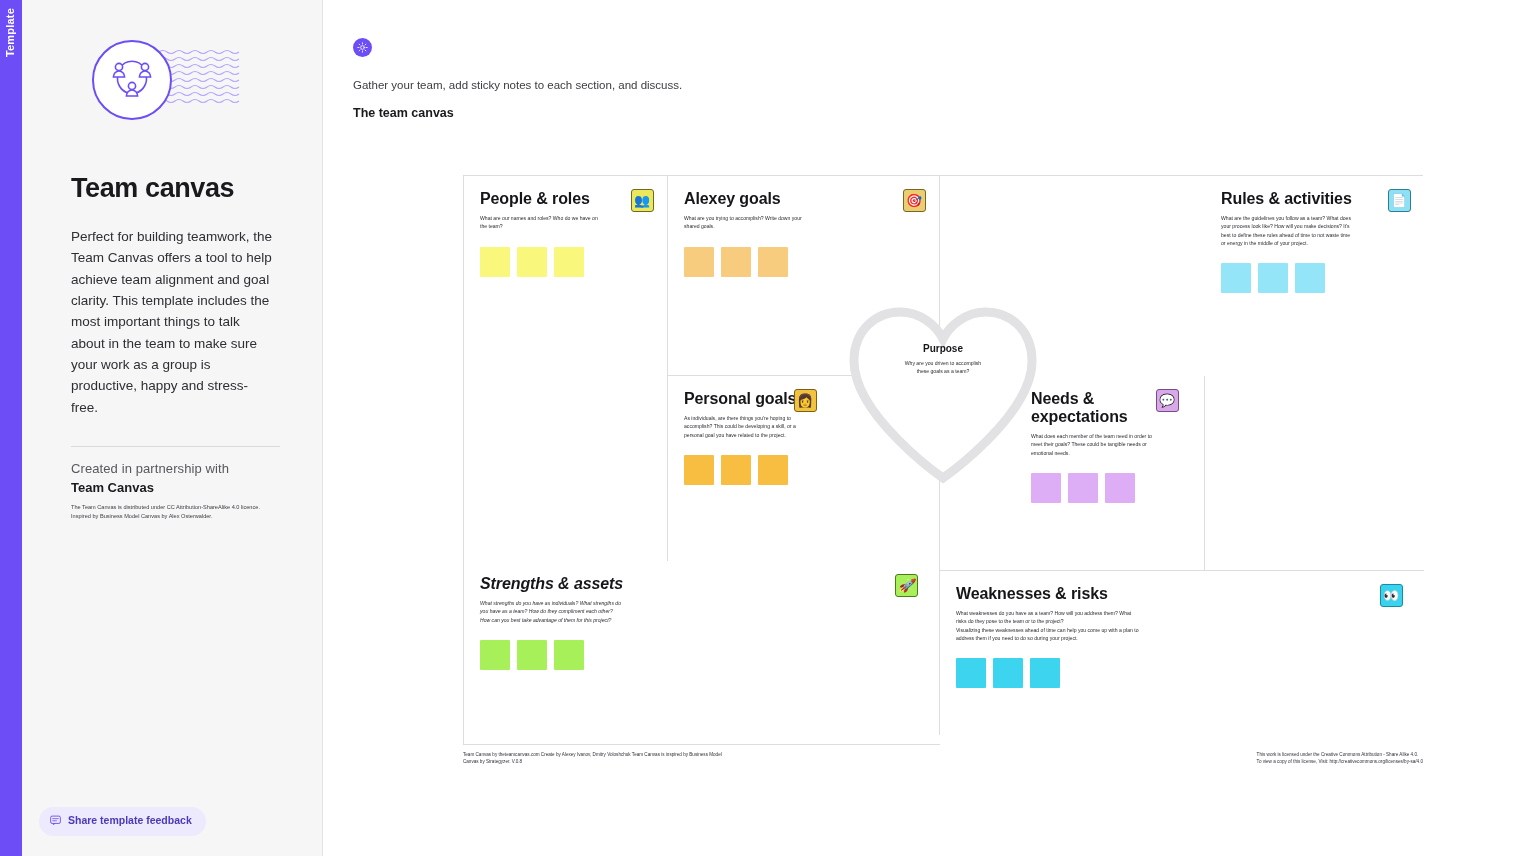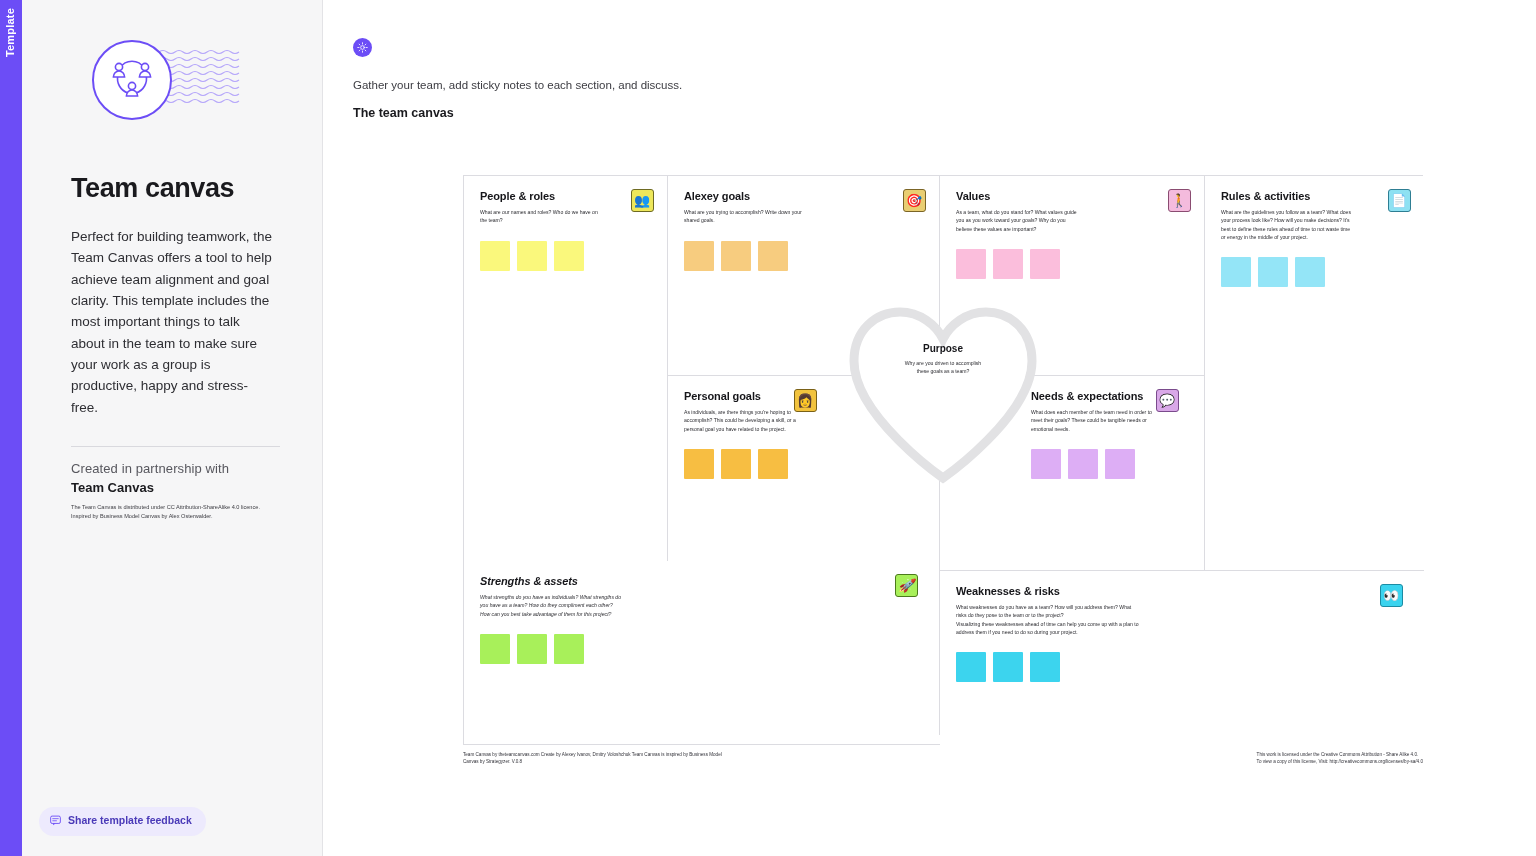--- a/index.html
+++ b/index.html
@@ -137,21 +137,21 @@
     position: absolute;
     background: #ffffff;
     border-right: 1px solid #DCDCE1;
     border-bottom: 1px solid #DCDCE1;
     padding: 14px 16px;
     overflow: hidden;
   }
   .cell.noR { border-right: none; }
   .cell.noB { border-bottom: none; }
   .cell-title {
-    font-size: 11px; font-weight: 700; color: #16161A;
+    font-size: 16px; font-weight: 700; color: #16161A;
     letter-spacing: -0.1px;
     margin-bottom: 6px;
   }
   .cell-desc {
     font-size: 5.1px; line-height: 1.62; color: #2B2B30;
     max-width: 150px;
     white-space: pre-line;
   }
   .icon-box {
     position: absolute;
@@ -298,34 +298,20 @@
         <div class="icon-box" style="right:13px;top:13px;background:#E9CE72;border:1.4px solid #7B6526;">
             <span>🎯</span>
           </div>
         <div class="notes">
           <div class="note" style="background:#F7CC7F"></div>
           <div class="note" style="background:#F7CC7F"></div>
           <div class="note" style="background:#F7CC7F"></div>
         </div>
       </div>
 
-      <div class="cell" style="left:476px;top:0;width:265px;height:200px;">
-        <div class="cell-title">Values</div>
-        <div class="cell-desc">As a team, what do you stand for? What values guide
-you as you work toward your goals? Why do you
-believe these values are important?</div>
-        <div class="icon-box" style="right:13px;top:13px;background:#F4BBDD;border:1.4px solid #8A4C71;">
-            <span>🚶</span>
-          </div>
-        <div class="notes">
-          <div class="note" style="background:#FBBEDC"></div>
-          <div class="note" style="background:#FBBEDC"></div>
-          <div class="note" style="background:#FBBEDC"></div>
-        </div>
-      </div>
 
       <div class="cell noR" style="left:741px;top:0;width:219px;height:395px;">
         <div class="cell-title">Rules &amp; activities</div>
         <div class="cell-desc">What are the guidelines you follow as a team? What does
 your process look like? How will you make decisions? It's
 best to define these rules ahead of time to not waste time
 or energy in the middle of your project.</div>
         <div class="icon-box" style="right:13px;top:13px;background:#8EE1F2;border:1.4px solid #2E7E93;">
             <span>📄</span>
           </div>

